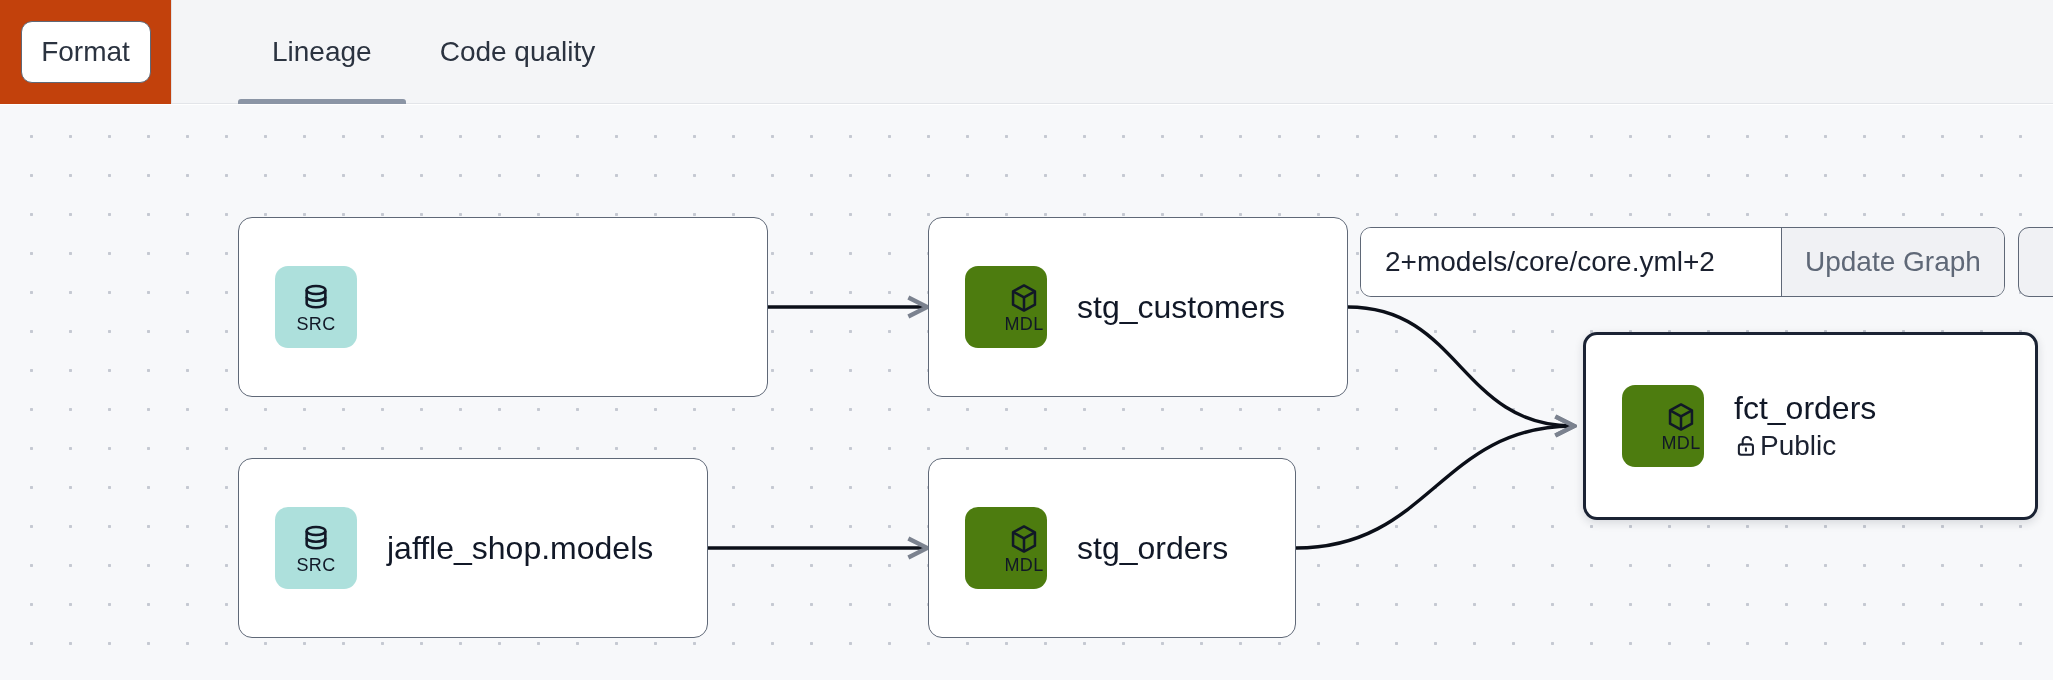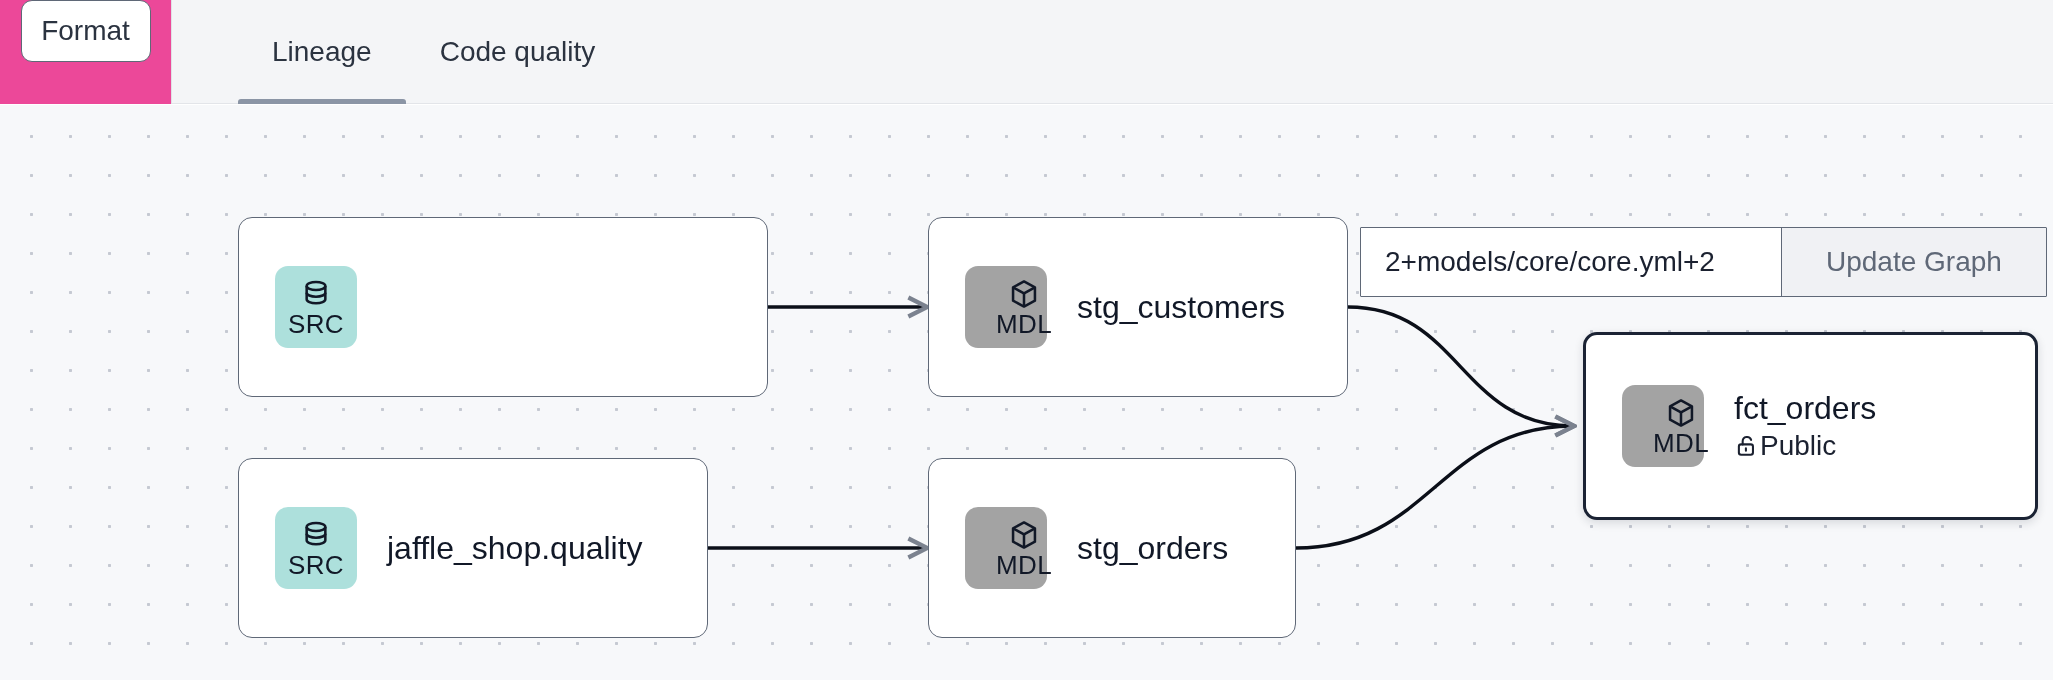--- a/index.html
+++ b/index.html
@@ -28,22 +28,23 @@
     background: #f4f5f7;
     border-bottom: 1px solid #e3e5e9;
     display: flex;
     align-items: center;
   }
 
   .format-zone {
     width: 172px;
     height: 104px;
     display: flex;
-    justify-content: center;
-    background: #ec4899;
+    align-items: center;
+    justify-content: center;
+    background: #c2410c;
     border-right: 1px solid #dfe1e6;
     flex: 0 0 172px;
   }
 
   .format-btn {
     width: 130px;
     height: 62px;
     background: #ffffff;
     border: 1.6px solid #5f6877;
     border-radius: 11px;
@@ -130,24 +131,24 @@
     border-radius: 13px;
     display: flex;
     flex-direction: column;
     align-items: center;
     justify-content: center;
     flex: 0 0 82px;
     gap: 1px;
   }
 
   .badge.src { background: #ade0dc; }
-  .badge.mdl { background: #a3a3a3; padding-left: 36px; }
+  .badge.mdl { background: #4d7c0f; padding-left: 36px; }
 
   .badge-label {
-    font-size: 26px;
+    font-size: 18px;
     color: #111827;
     line-height: 1;
     letter-spacing: 0.3px;
     font-family: "Liberation Sans", sans-serif;
   }
 
   .badge svg { display: block; }
 
   .node-text {
     margin-left: 30px;
@@ -181,42 +182,42 @@
     display: flex;
     align-items: center;
     gap: 13px;
   }
 
   .selector-group {
     display: flex;
     align-items: stretch;
     height: 70px;
     border: 1.4px solid #5f6877;
-    border-radius: 1px;
+    border-radius: 11px;
     overflow: hidden;
     background: #ffffff;
   }
 
   .selector-input {
     min-width: 420px;
     height: 100%;
     border: none;
     outline: none;
     background: #ffffff;
     padding: 0 24px;
     font-size: 28px;
     color: #1b2130;
     font-family: "Liberation Sans", sans-serif;
   }
 
   .update-btn {
     display: flex;
     align-items: center;
     justify-content: center;
-    padding: 0 44px;
+    padding: 0 23px;
     background: #f0f1f4;
     border: none;
     border-left: 1.4px solid #5f6877;
     color: #5f6877;
     font-size: 28px;
     font-family: "Liberation Sans", sans-serif;
     cursor: pointer;
     white-space: nowrap;
   }
 
@@ -296,21 +297,21 @@
     <div class="node" style="left:238px; top:353px; width:470px; height:180px;">
       <div class="badge src">
         <svg width="34" height="32" viewBox="0 0 24 24" fill="none" stroke="#111827" stroke-width="1.9">
           <ellipse cx="12" cy="6" rx="7" ry="3"></ellipse>
           <path d="M5 6v5c0 1.7 3.1 3 7 3s7-1.3 7-3V6"></path>
           <path d="M5 11v5c0 1.7 3.1 3 7 3s7-1.3 7-3v-5"></path>
         </svg>
         <span class="badge-label">SRC</span>
       </div>
       <div class="node-text">
-        <div class="node-title">jaffle_shop.quality</div>
+        <div class="node-title">jaffle_shop.models</div>
       </div>
     </div>
 
     <div class="node" style="left:928px; top:353px; width:368px; height:180px;">
       <div class="badge mdl">
         <svg width="34" height="32" viewBox="0 0 24 24" fill="none" stroke="#111827" stroke-width="1.9" stroke-linejoin="round">
           <path d="M12 2.6 20.2 7v10L12 21.4 3.8 17V7z"></path>
           <path d="M3.8 7 12 11.6 20.2 7"></path>
           <path d="M12 11.6v9.8"></path>
         </svg>

